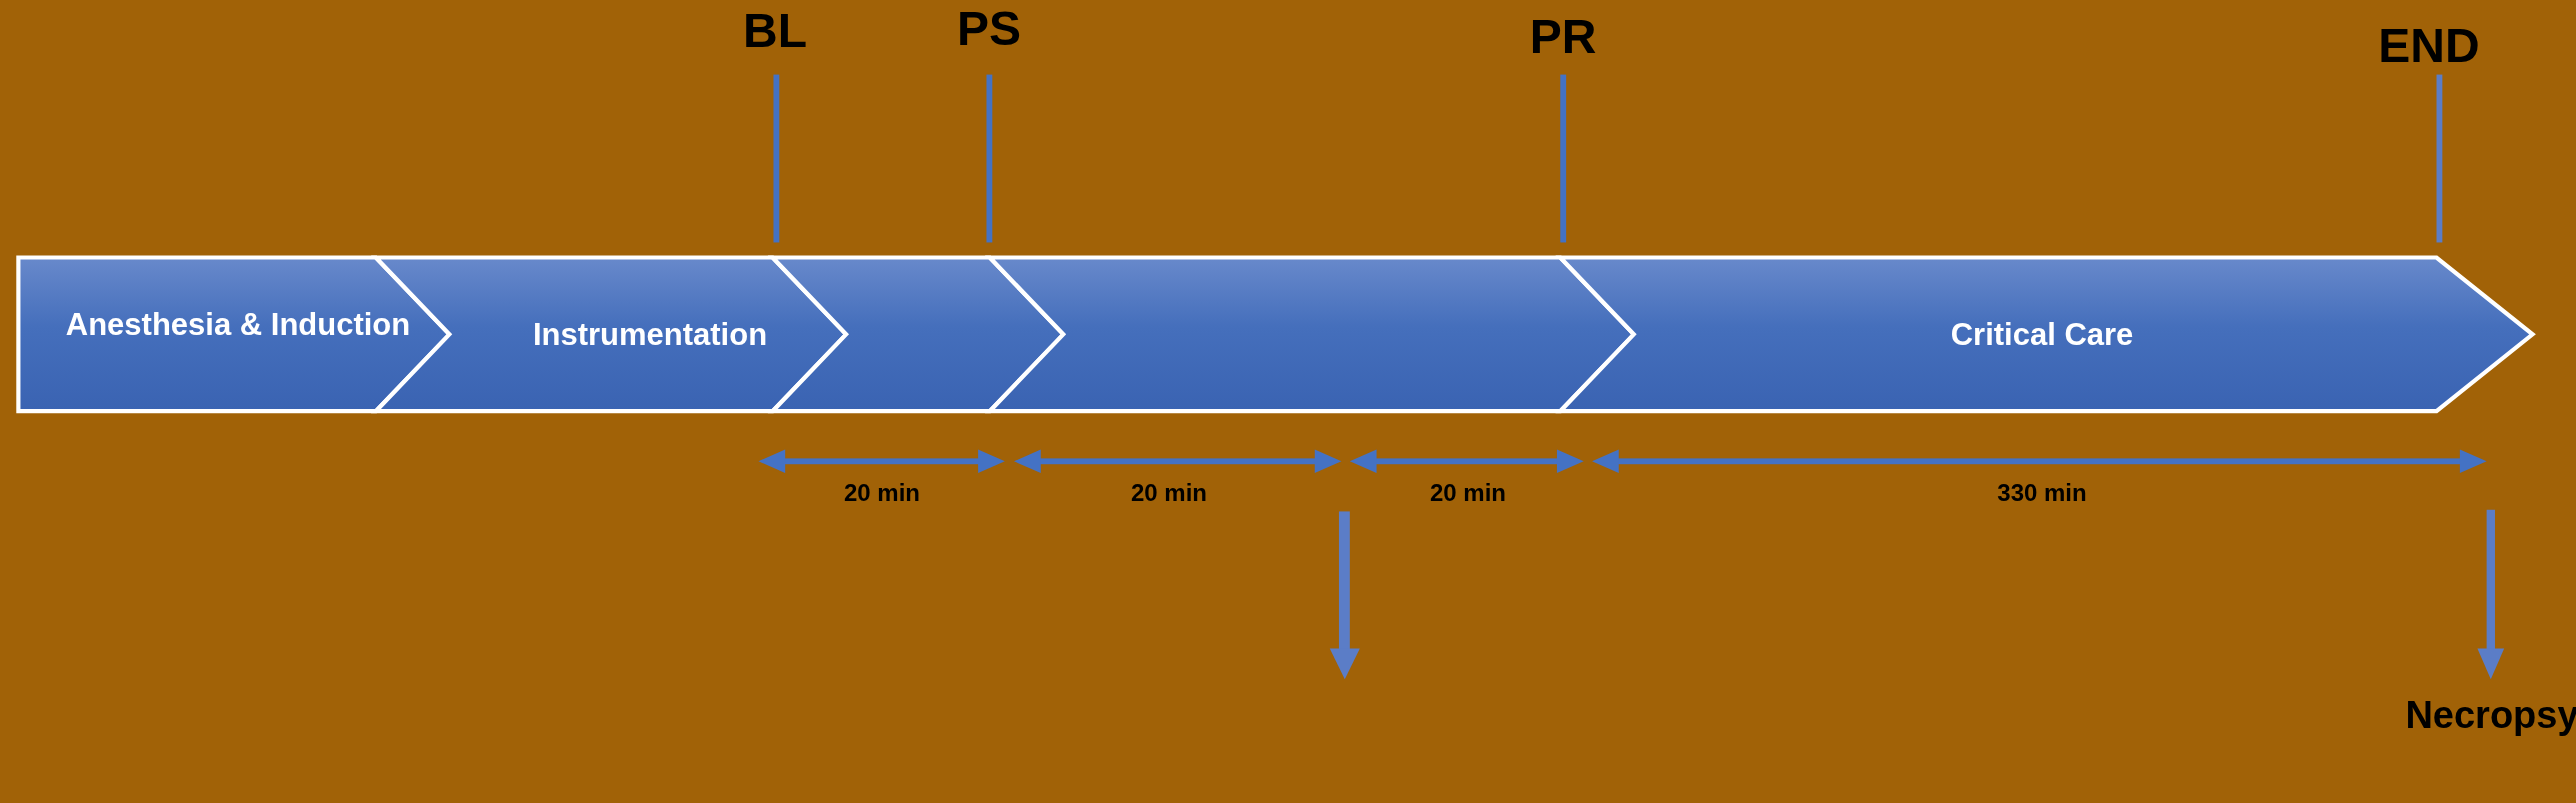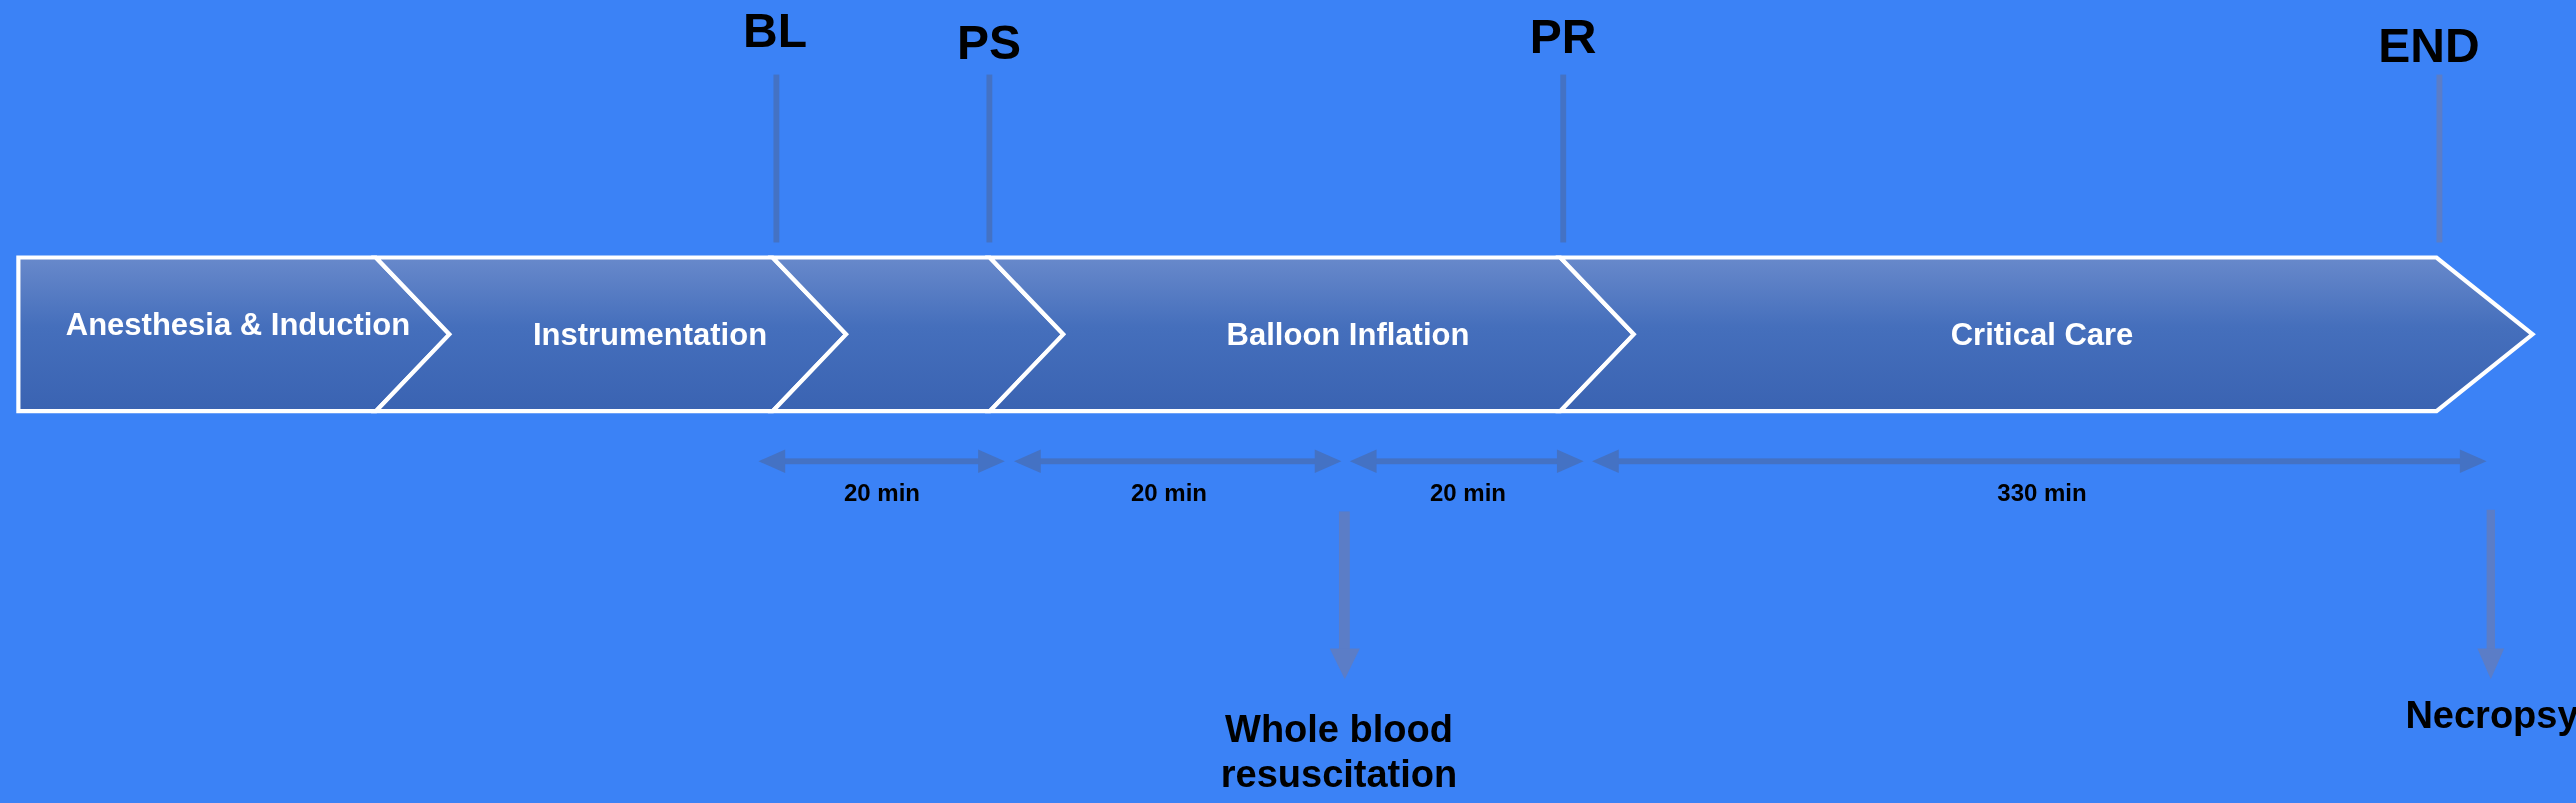--- a/index.html
+++ b/index.html
@@ -1,19 +1,19 @@
 <!DOCTYPE html>
 <html style="font-size:13.4px"><head>
 <meta charset="utf-8">
 <style>
   html,body{margin:0;padding:0;background:#ffffff;}
   .canvas{
     position:relative;
     width:2576px;height:804px;
-    background:#3b82f6;
+    background:#a16207;
     font-family:"Liberation Sans", sans-serif;
     overflow:hidden;
   }
   .canvas svg{position:absolute;left:0;top:0;}
   .txt{position:absolute;font-weight:bold;color:#000;}
   .mk{font-size:48px;line-height:1;transform:translateX(-50%);white-space:nowrap;}
   .dur{font-size:24px;line-height:1;transform:translateX(-50%);white-space:nowrap;}
   .ann{font-size:38px;line-height:45px;transform:translateX(-50%);text-align:center;}
   .phase{
     font-size:31px;line-height:37px;color:#ffffff;text-align:center;
@@ -79,31 +79,29 @@
         <polygon points="1592,776 1628,776 1610,813"></polygon>
       </g>
       <g>
         <rect x="2977" y="610" width="10" height="170"></rect>
         <polygon points="2966,776 2998,776 2982,813"></polygon>
       </g>
     </g>
   </svg>
 
   <div class="txt mk" style="left:775px;top:6.7px">BL</div>
-  <div class="txt mk" style="left:989px;top:19px">PS</div>
+  <div class="txt mk" style="left:989px;top:5px">PS</div>
   <div class="txt mk" style="left:1563px;top:13.4px">PR</div>
   <div class="txt mk" style="left:2429px;top:22px">END</div>
 
   <div class="txt phase" style="left:238px;top:324px">Anesthesia &amp; Induction</div>
   <div class="txt phase" style="left:650px;top:334px">Instrumentation</div>
-  <div class="txt phase" style="left:1348px;top:334px">Balloon Inflation</div>
   <div class="txt phase" style="left:2042px;top:334px">Critical Care</div>
 
   <div class="txt dur" style="left:882px;top:481px">20 min</div>
   <div class="txt dur" style="left:1169px;top:481px">20 min</div>
   <div class="txt dur" style="left:1468px;top:481px">20 min</div>
   <div class="txt dur" style="left:2042px;top:481px">330 min</div>
 
-  <div class="txt ann" style="left:1339px;top:707px;width:251px">Whole blood resuscitation</div>
   <div class="txt ann" style="left:2492px;top:693px;white-space:nowrap">Necropsy</div>
 
 </div>
 
 
 </body></html>

